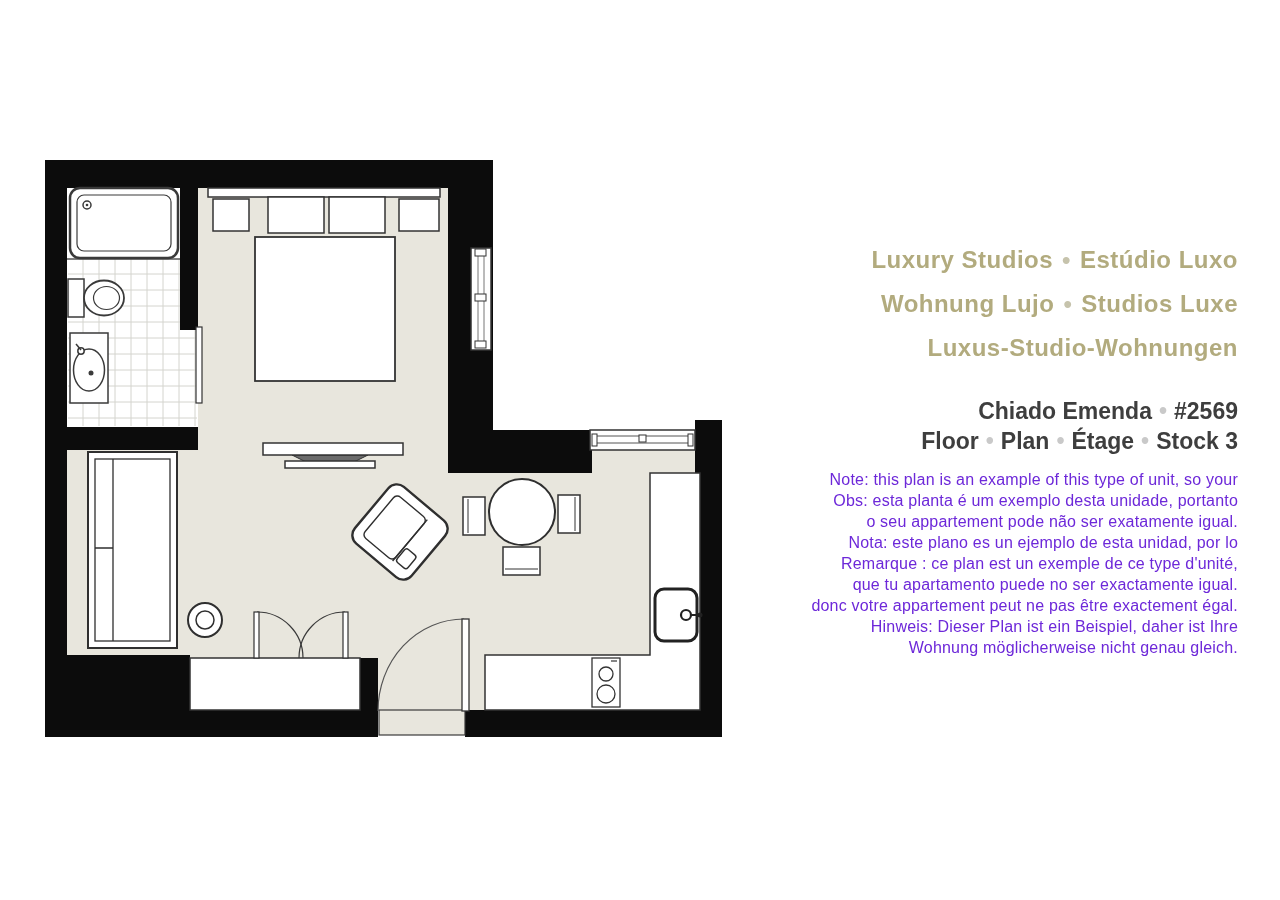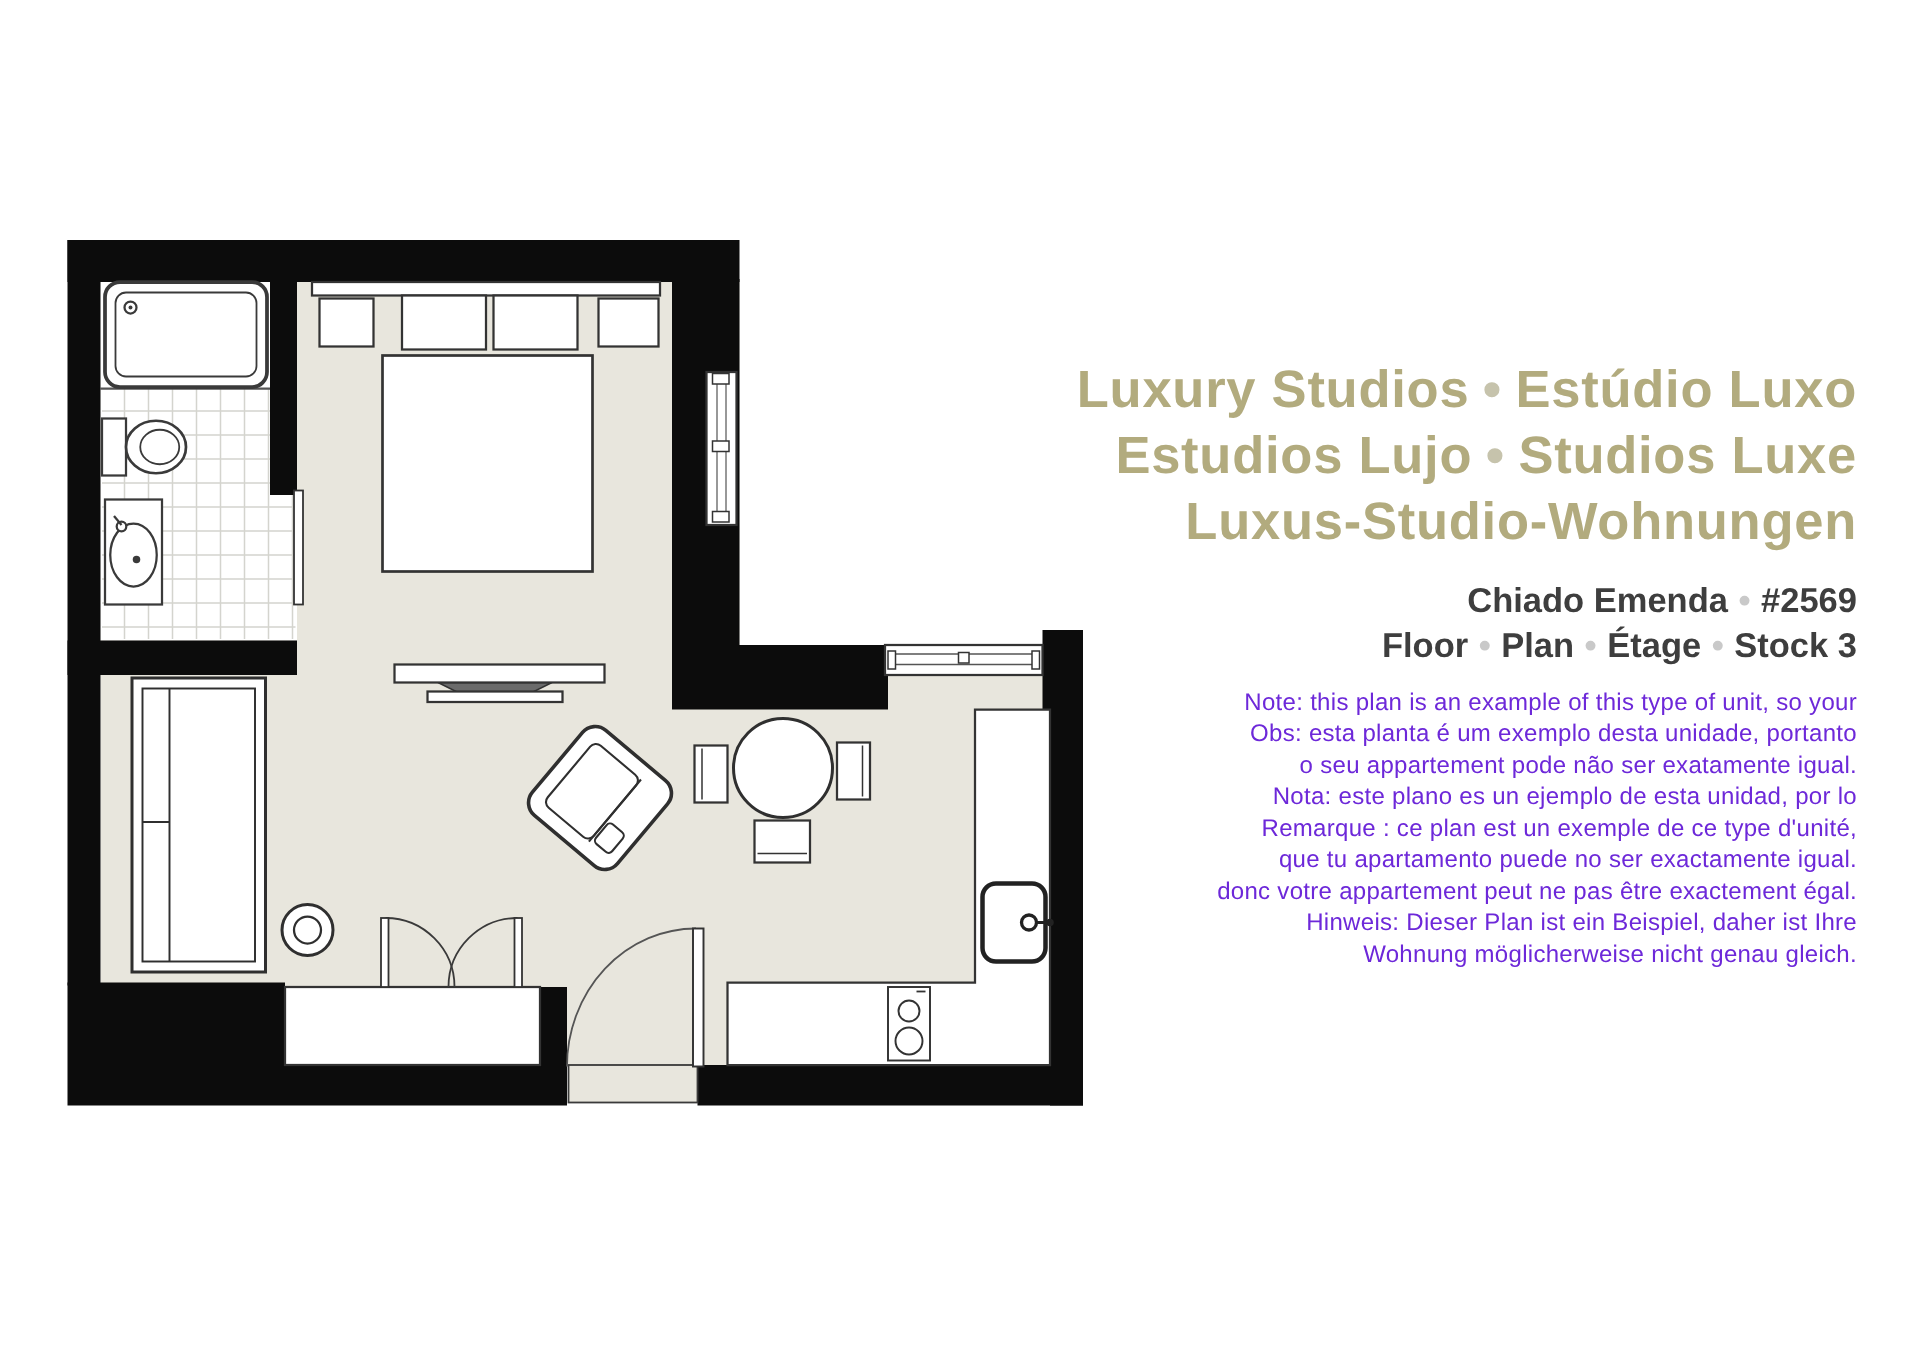--- a/index.html
+++ b/index.html
@@ -1,22 +1,22 @@
 <!DOCTYPE html>
 <html><head>
 <meta charset="utf-8">
 <style>
   html,body{margin:0;padding:0;background:#ffffff;}
   body{width:1280px;height:900px;font-family:"Liberation Sans",sans-serif;}
   .stage{position:relative;width:1280px;height:900px;background:#ffffff;overflow:hidden;}
   .floorplan{position:absolute;left:40px;top:155px;width:700px;height:600px;}
   .info{position:absolute;right:42px;top:238px;width:620px;text-align:right;}
-  .title{font-size:35px;font-weight:bold;color:#b2ab7e;line-height:44px;letter-spacing:0.5px;}
+  .title{font-size:24px;font-weight:bold;color:#b2ab7e;line-height:44px;letter-spacing:0.5px;}
   .tb{color:#c6c3ac;margin:0 9px;}
-  .unit{margin-top:15px;font-size:23px;font-weight:bold;color:#3e3e3e;line-height:30px;}
+  .unit{margin-top:26px;font-size:23px;font-weight:bold;color:#3e3e3e;line-height:30px;}
   .ub{color:#c9c9c9;margin:0 7px;font-weight:bold;}
   .notes{margin-top:13px;font-size:16px;color:#6d28d9;line-height:21px;letter-spacing:0.2px;}
 </style>
 </head>
 <body>
 
 <div class="stage">
 
   <svg class="floorplan" viewBox="0 0 700 600">
 
@@ -158,21 +158,21 @@
       <rect x="615" y="434" width="42" height="52" rx="9" fill="#ffffff" stroke="#222" stroke-width="3"></rect>
       <circle cx="646" cy="460" r="5" fill="#ffffff" stroke="#222" stroke-width="2.2"></circle>
       <path d="M651 460 H660" stroke="#222" stroke-width="2" fill="none"></path>
       <circle cx="660" cy="460" r="2.5" fill="#222"></circle>
     </g>
   </svg>
 
   <div class="info">
     <div class="title">
       <div class="t-line"><span>Luxury Studios</span><span class="tb">•</span><span>Estúdio Luxo</span></div>
-      <div class="t-line"><span>Estudios Lujo</span><span class="tb">•</span><span>Studios Luxe</span></div>
+      <div class="t-line"><span>Wohnung Lujo</span><span class="tb">•</span><span>Studios Luxe</span></div>
       <div class="t-line"><span>Luxus-Studio-Wohnungen</span></div>
     </div>
 
     <div class="unit">
       <div class="u-line"><span>Chiado Emenda</span><span class="ub">•</span><span>#2569</span></div>
       <div class="u-line"><span>Floor</span><span class="ub">•</span><span>Plan</span><span class="ub">•</span><span>Étage</span><span class="ub">•</span><span>Stock 3</span></div>
     </div>
 
     <div class="notes">
       <div class="n-line">Note: this plan is an example of this type of unit, so your</div>

